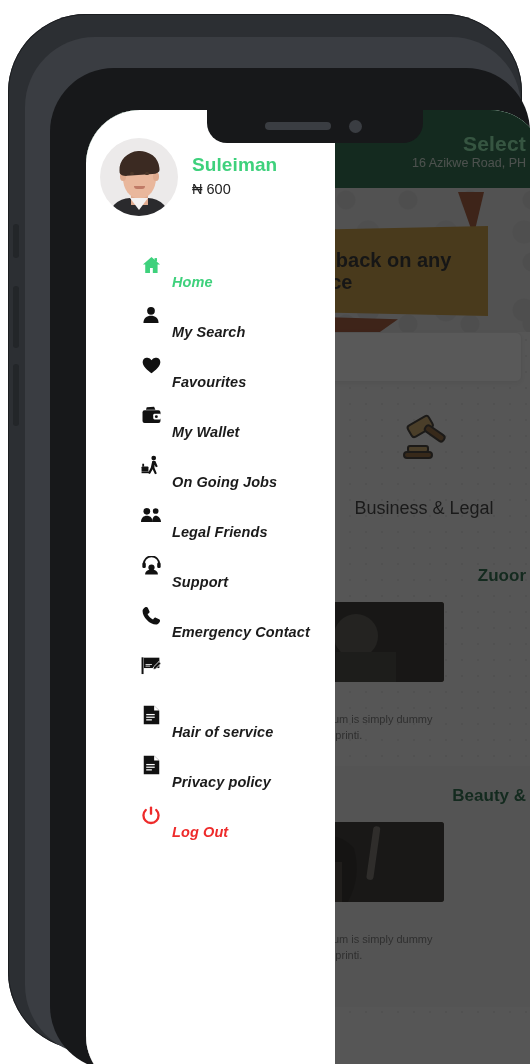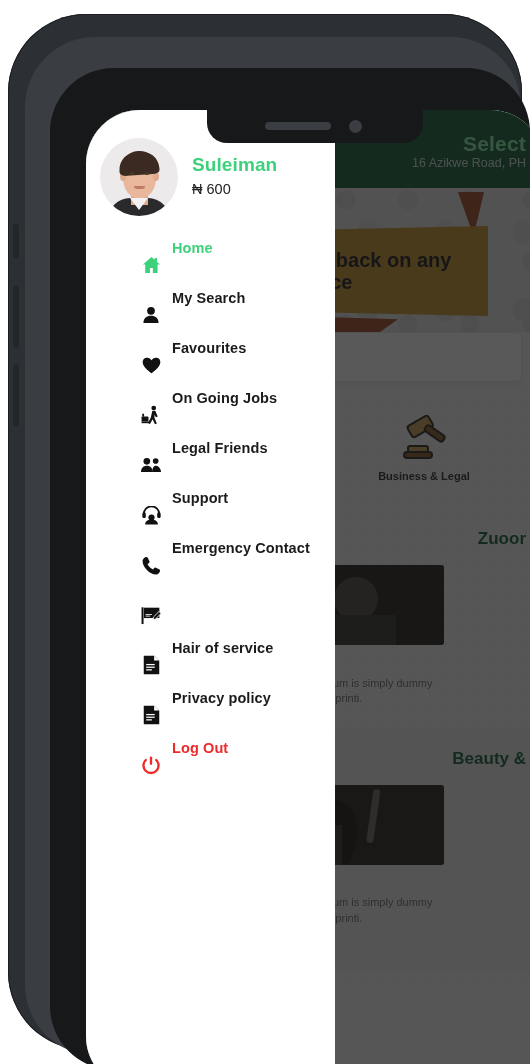--- a/index.html
+++ b/index.html
@@ -192,22 +192,22 @@
     font-size: 15px;
     box-shadow: 0 2px 6px rgba(0,0,0,.07);
   }
   .cats {
     display: flex;
     padding: 30px 18px 26px 18px;
     gap: 14px;
   }
   .cat { flex: 1; text-align: center; }
   .cat-label {
-    margin-top: 0;
-    font-size: 11px; font-weight: bold; color: #2b2b2b;
+    margin-top: 28px;
+    font-size: 18px; font-weight: normal; color: #2b2b2b;
     line-height: 1.22;
   }
 
   .section { padding: 16px 0 22px 0; }
   .section.alt { background: #ececec; }
   .section-title {
     text-align: right;
     padding: 4px 18px 16px 18px;
     font-size: 17px; font-weight: bold;
     color: #17603a;
@@ -306,26 +306,27 @@
   }
   .profile-balance {
     margin-top: 5px;
     color: #222222;
     font-size: 14.5px;
   }
 
   .menu { margin-top: 24px; }
   .menu-item {
     display: flex;
-    align-items: flex-start;
+    align-items: flex-end;
     gap: 16px;
     padding: 0 0 0 55px;
     height: 50px;
     cursor: pointer;
     position: relative;
+    font-style: italic;
   }
   .menu-item .ic {
     position: absolute;
     left: 55px; top: 50%;
     transform: translateY(-50%);
     width: 20px; height: 20px;
     display: flex; align-items: center; justify-content: center;
   }
   .menu-item .mlabel {
     padding-left: 31px;
@@ -531,20 +532,31 @@
 
               <div class="menu-item">
                 <span class="ic">
                   <svg width="19" height="17" viewBox="0 0 22 20" fill="#111">
                     <path d="M11 19.2 C11 19.2 0.6 12.4 0.6 6.3 A5.5 5.5 0 0 1 11 3.8 A5.5 5.5 0 0 1 21.4 6.3 C21.4 12.4 11 19.2 11 19.2 Z"></path>
                   </svg>
                 </span>
                 <span class="mlabel">Favourites</span>
               </div>
 
+              <div class="menu-item">
+                <span class="ic">
+                  <svg width="19" height="18" viewBox="0 0 22 20" fill="#111">
+                    <path d="M5.5 1 L14 0.4 l1.5 3.4 H4.6 Z"></path>
+                    <rect x="0.6" y="4.6" width="20.8" height="14.8" rx="2.4"></rect>
+                    <rect x="13" y="8.6" width="9" height="6.6" rx="1.6" fill="#fff"></rect>
+                    <circle cx="16.6" cy="11.9" r="1.7" fill="#111"></circle>
+                  </svg>
+                </span>
+                <span class="mlabel">My Wallet</span>
+              </div>
 
               <div class="menu-item">
                 <span class="ic">
                   <svg width="20" height="20" viewBox="0 0 22 22" fill="#111">
                     <circle cx="14" cy="3.4" r="2.6"></circle>
                     <path d="M12.4 6.6 h3.4 l2.6 6 -2 1 -1.6 -3 v3.4 l2.6 6.4 -2 0.9 -2.6 -5.6 -3 5.2 -2 -1 3 -6.2 Z"></path>
                     <rect x="0.6" y="12.6" width="7.6" height="5.6" rx="1"></rect>
                     <rect x="0.6" y="18.2" width="9.4" height="1.8"></rect>
                     <path d="M1.4 9.6 h2 v3.2 h-2 Z"></path>
                   </svg>

